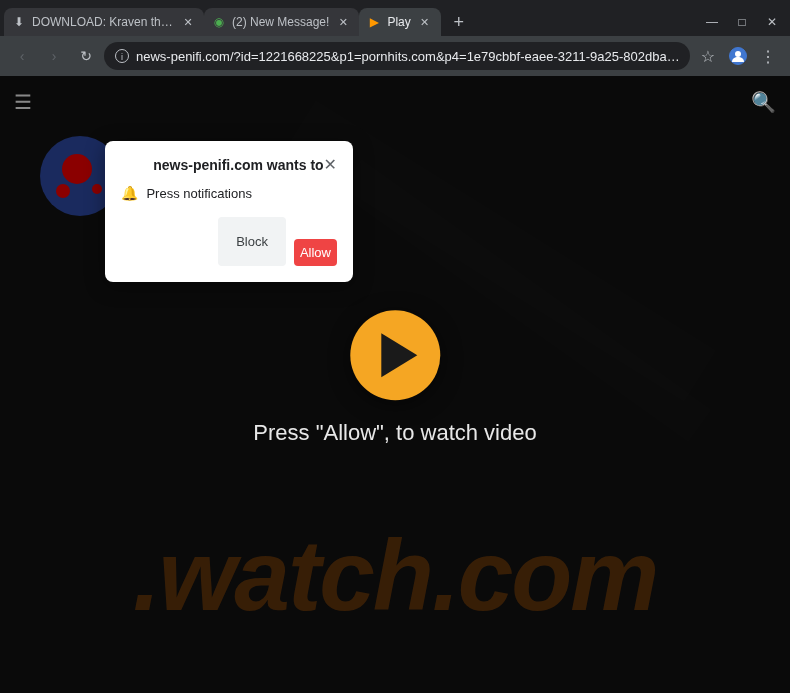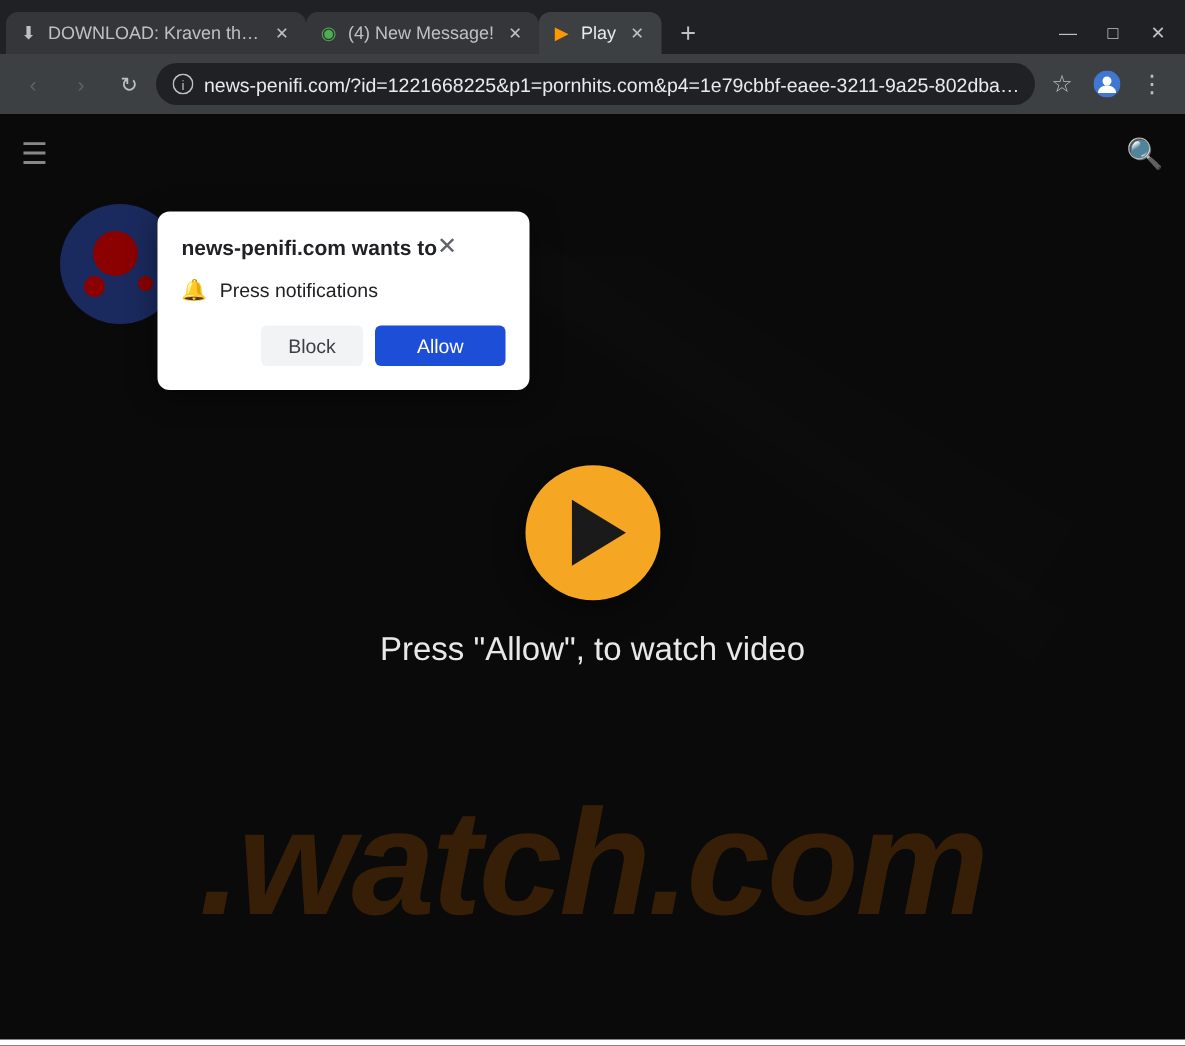--- a/index.html
+++ b/index.html
@@ -291,21 +291,21 @@
       background: white;
       border-radius: 8px;
       padding: 16px;
       width: 248px;
       box-shadow: 0 4px 20px rgba(0,0,0,0.4);
       z-index: 100;
     }
     .popup-header {
       display: flex;
       align-items: center;
-      justify-content: flex-start;
+      justify-content: flex-end;
       margin-bottom: 12px;
     }
     .popup-title {
       font-size: 14px;
       color: #202124;
     }
     .popup-title span {
       font-weight: 600;
     }
     .popup-close {
@@ -327,27 +327,28 @@
     .notification-text {
       font-size: 13px;
       color: #202124;
     }
     .popup-buttons {
       display: flex;
       justify-content: flex-end;
       gap: 8px;
     }
     .btn-allow {
-      background: #1d4ed8;
+      background: #ef4444;
       color: white;
       border: none;
       border-radius: 4px;
-      padding: 6px 28px;
+      padding: 6px 6px;
       font-size: 13px;
       cursor: pointer;
+      margin-top: 22px;
     }
     .btn-block {
       background: #f1f3f4;
       color: #3c4043;
       border: none;
       border-radius: 4px;
       padding: 6px 18px;
       font-size: 13px;
       cursor: pointer;
       text-align: center;
@@ -368,21 +369,21 @@
   <div class="tab-bar">
 
     <div class="tab">
       <div class="tab-favicon">⬇</div>
       <span class="tab-title">DOWNLOAD: Kraven the Hunt...</span>
       <div class="tab-close">✕</div>
     </div>
 
     <div class="tab">
       <div class="tab-favicon" style="color:#4caf50;">◉</div>
-      <span class="tab-title">(4) New Message!</span>
+      <span class="tab-title">(2) New Message!</span>
       <div class="tab-close">✕</div>
     </div>
 
     <div class="tab active">
       <div class="tab-favicon" style="color:#ff9800;">▶</div>
       <span class="tab-title">Play</span>
       <div class="tab-close">✕</div>
     </div>
 
     <div class="new-tab-btn">+</div>

